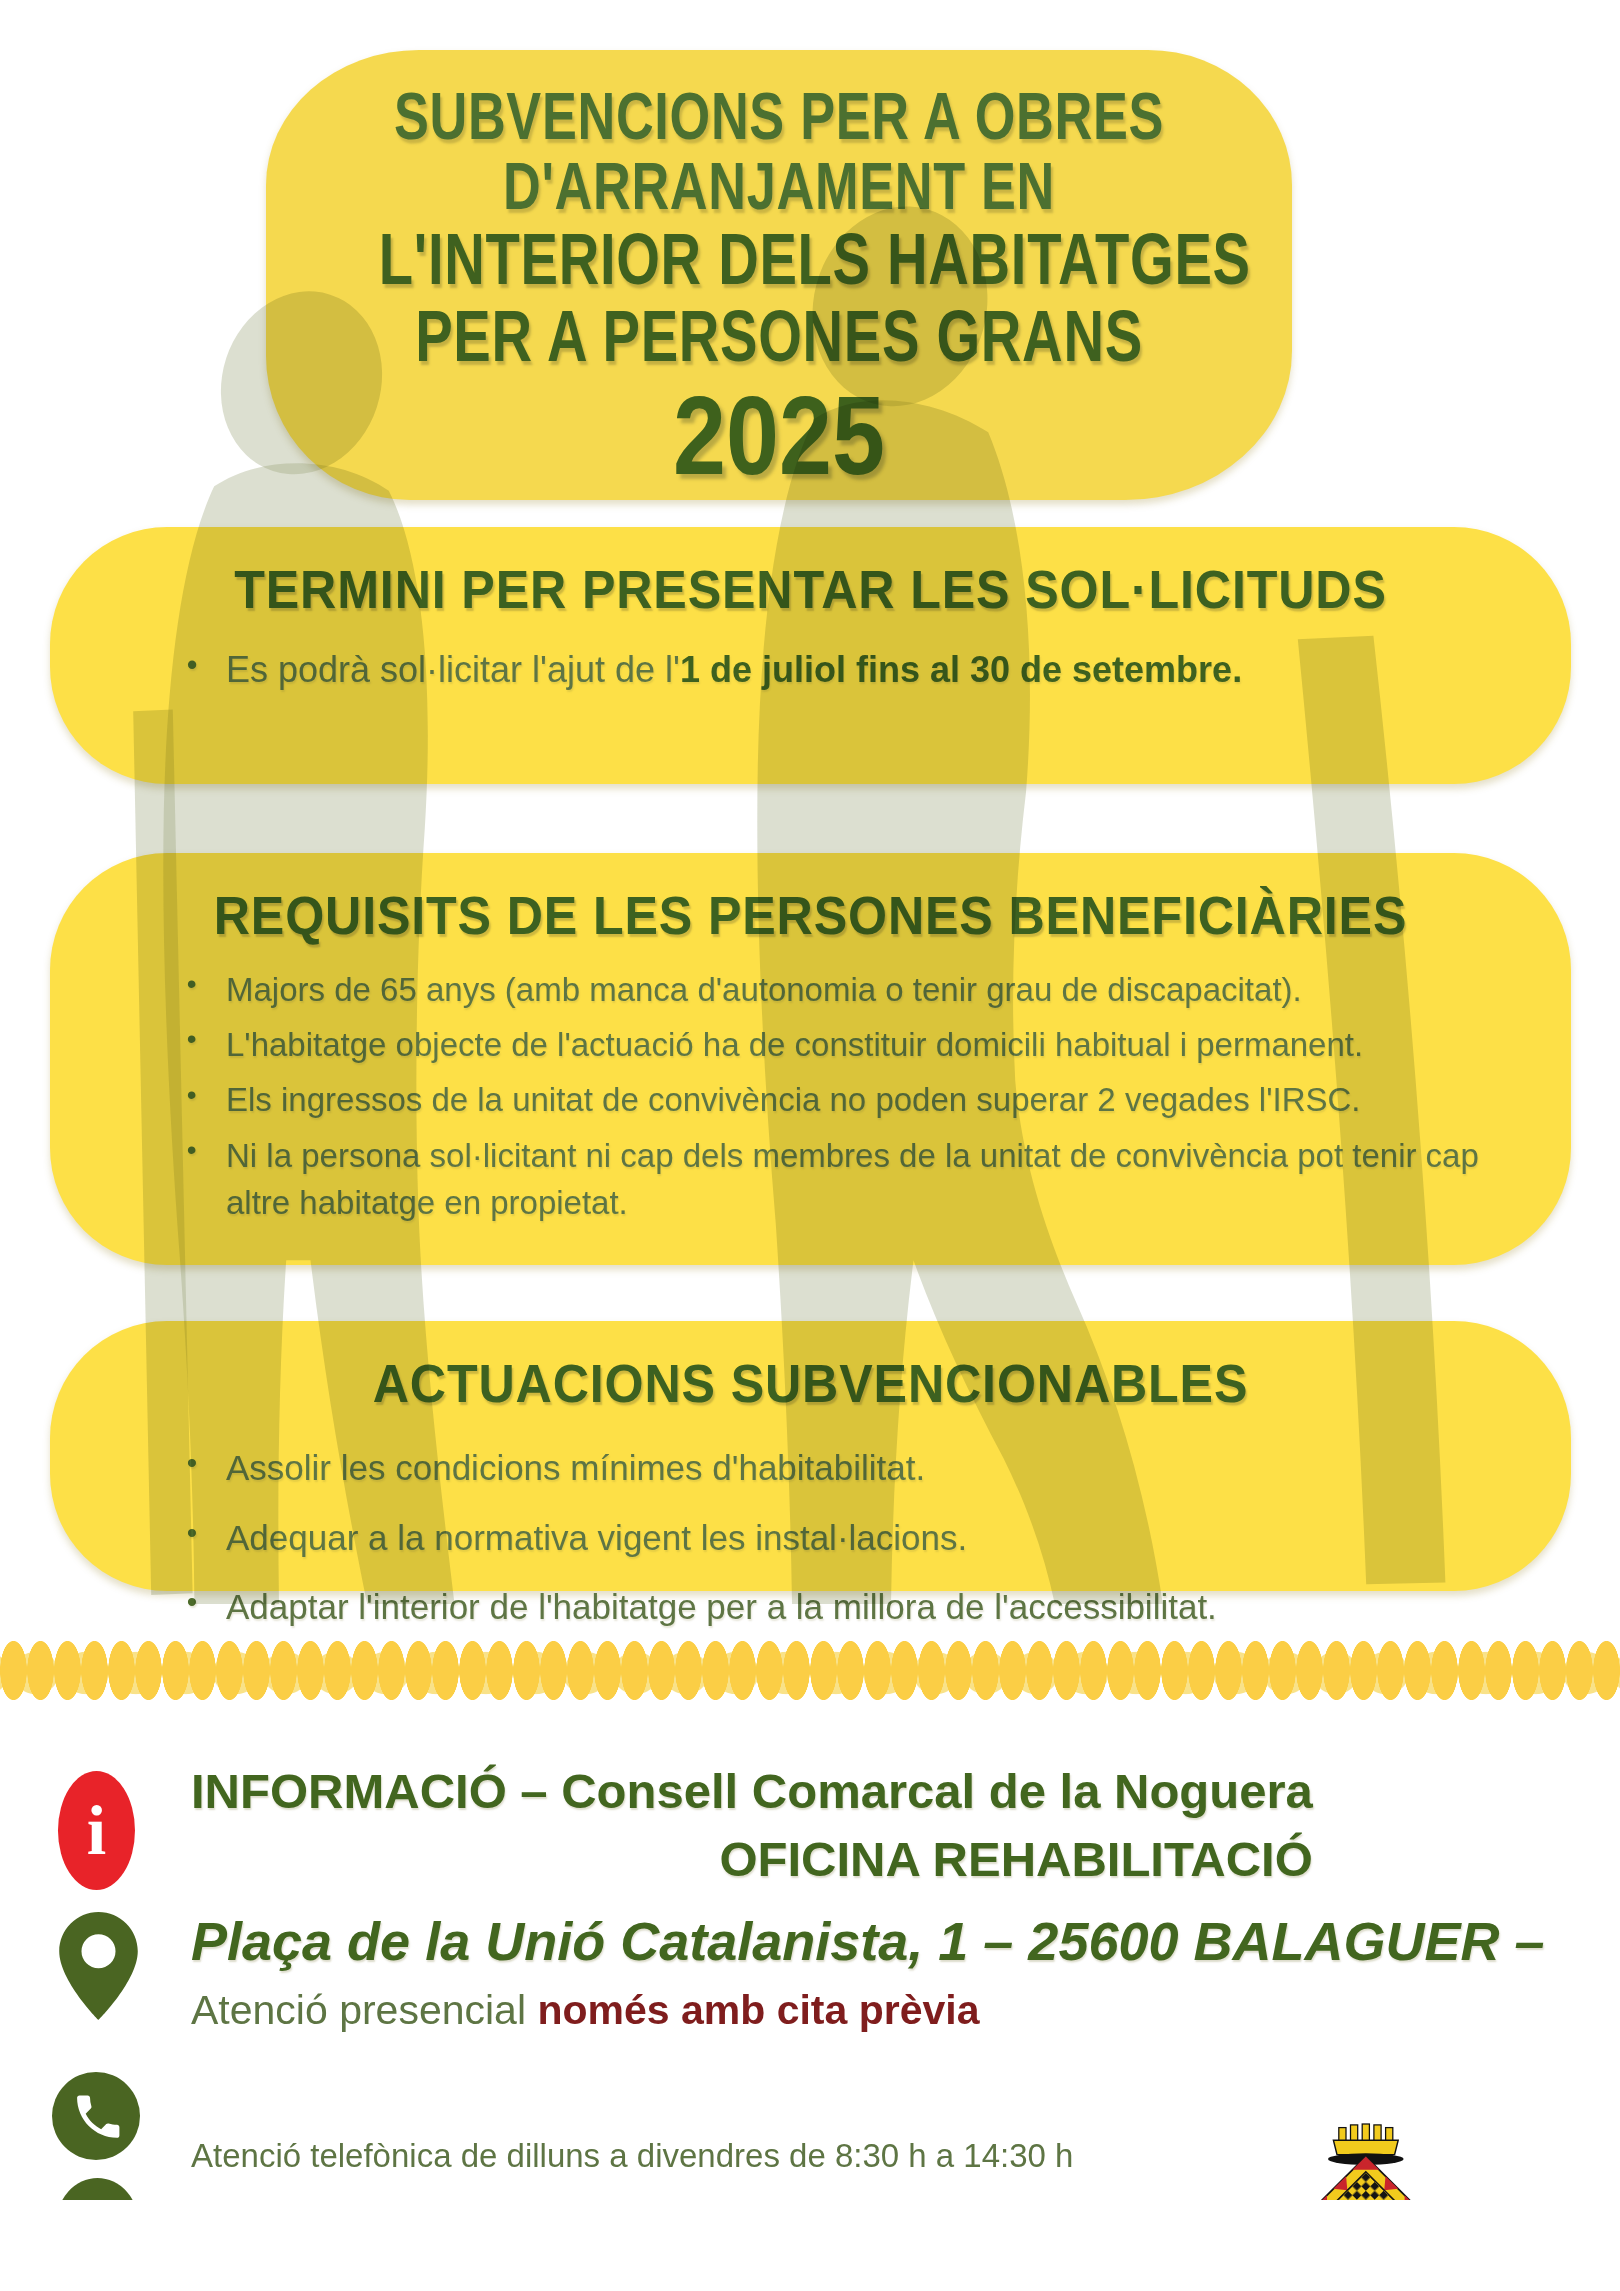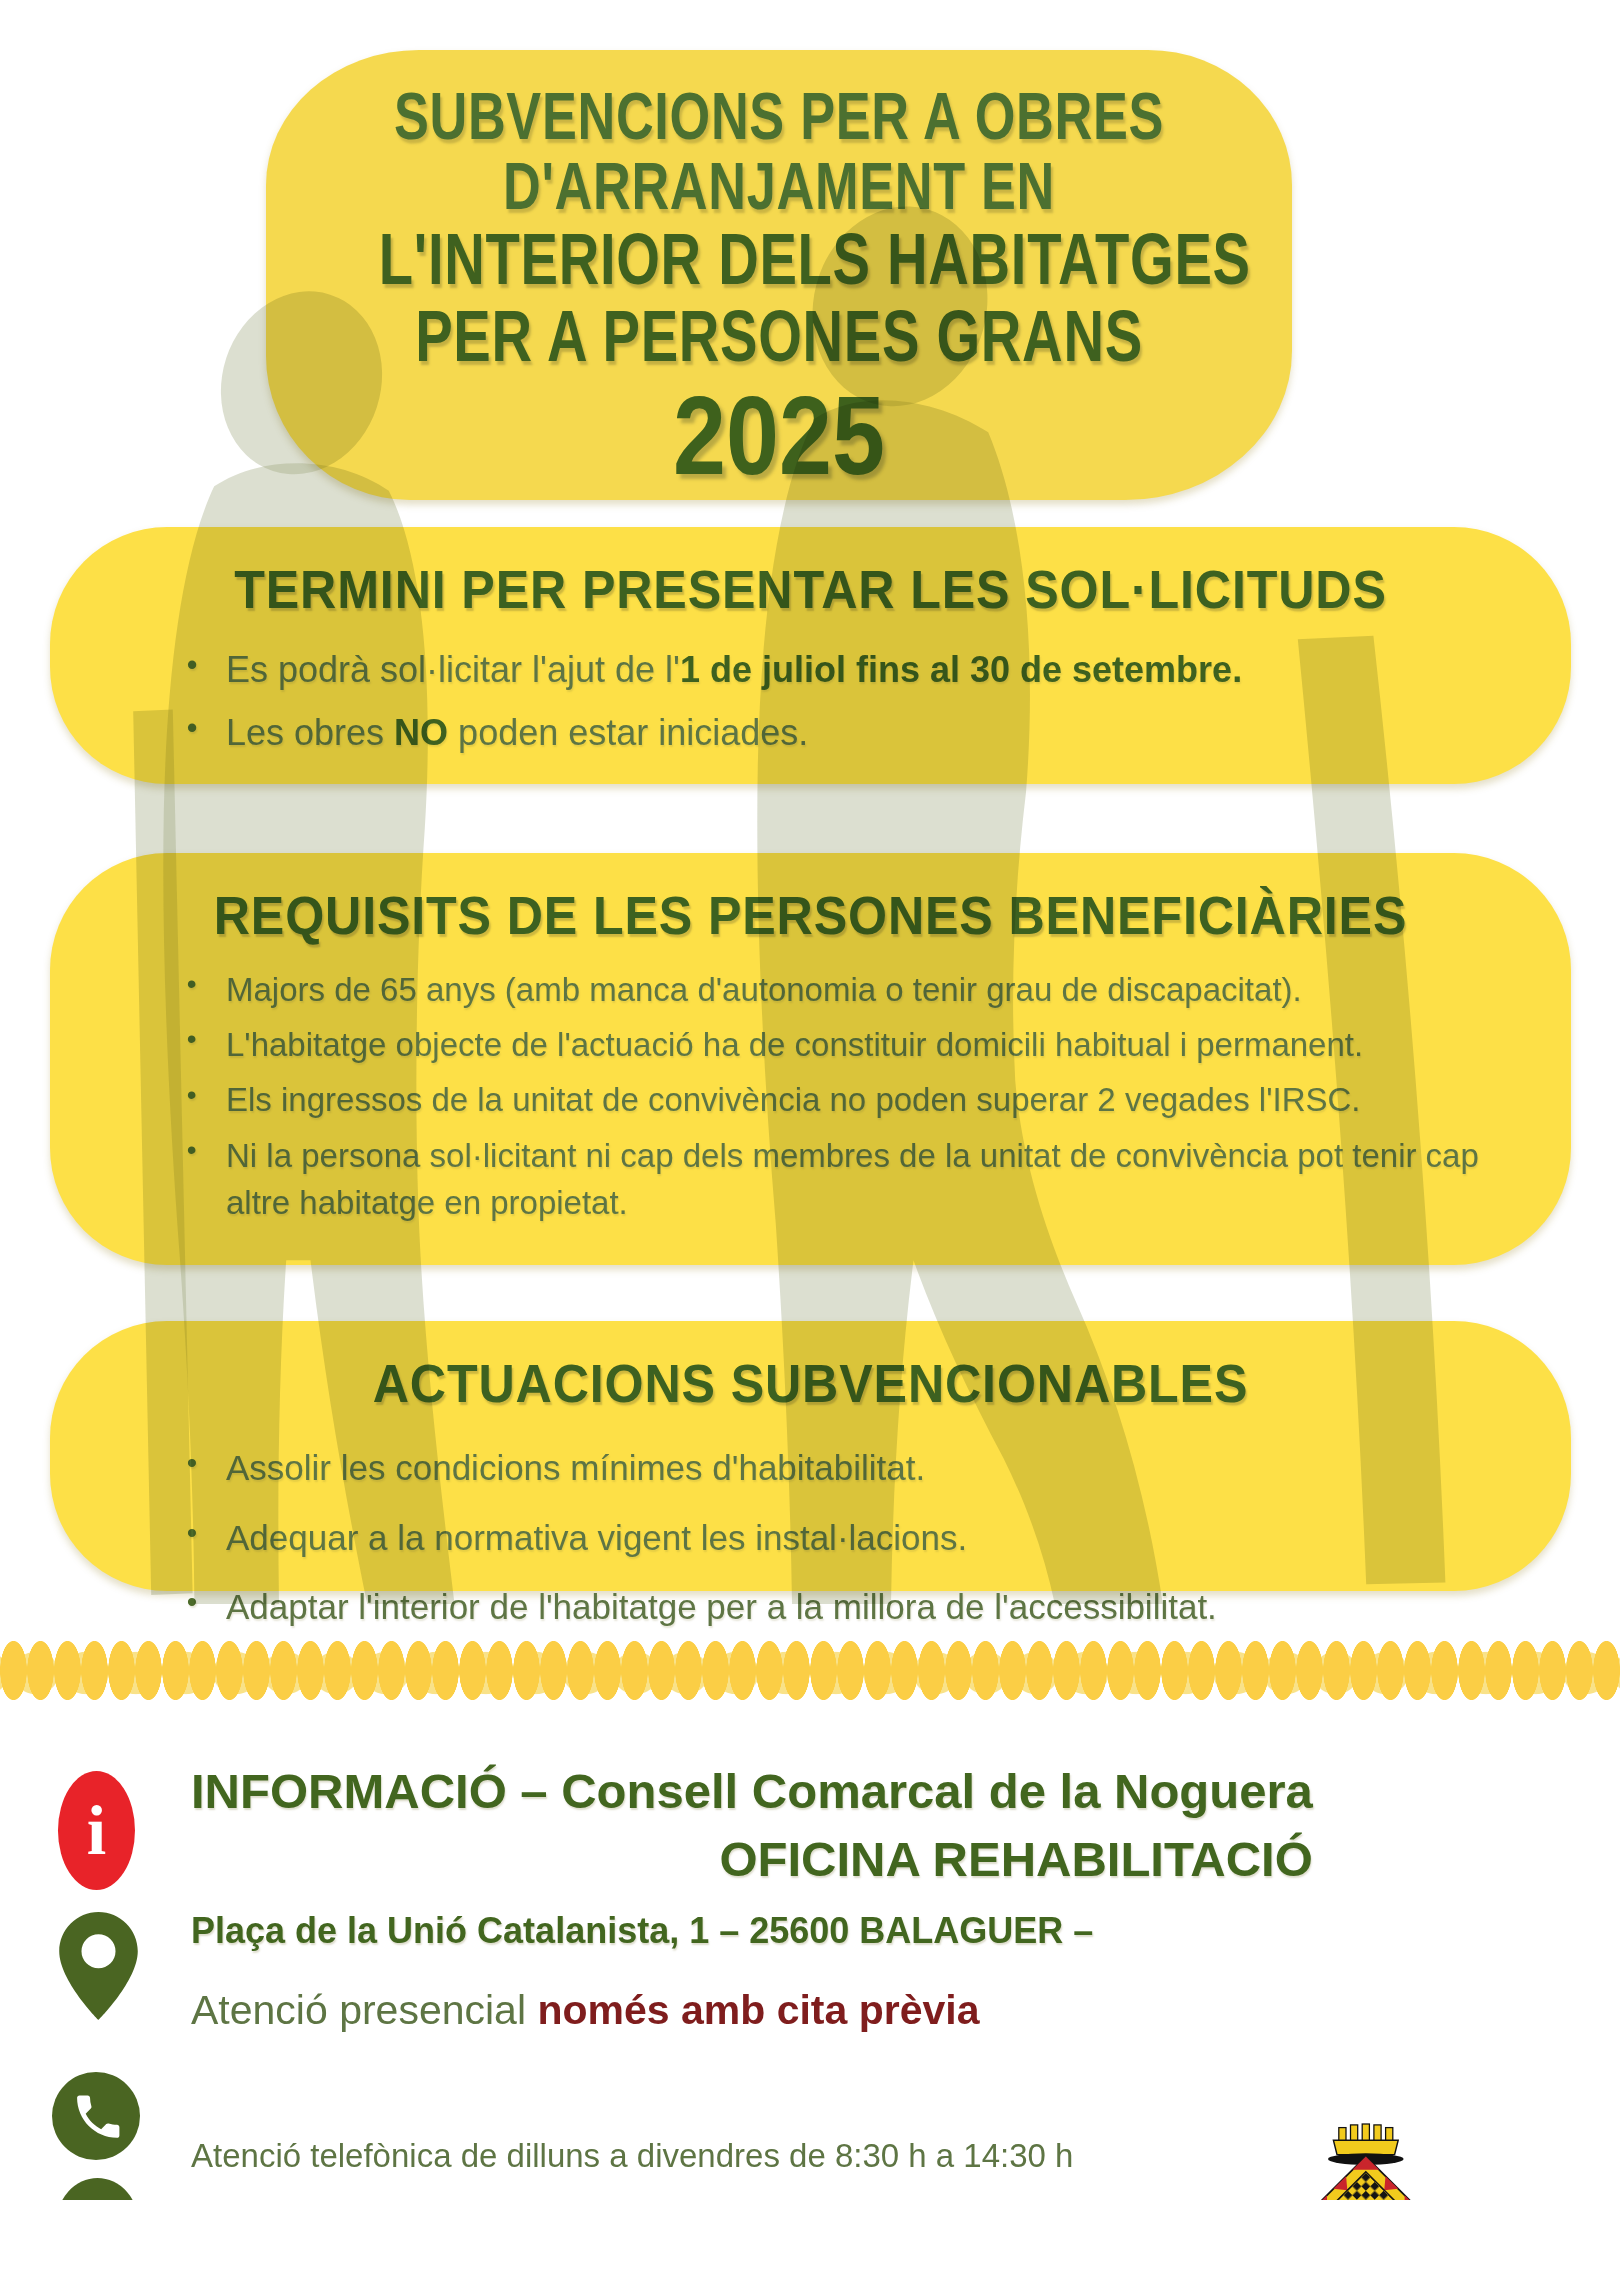--- a/index.html
+++ b/index.html
@@ -60,21 +60,21 @@
 
   .ftext{position:absolute;left:191px;}
   .f-info{top:1757px;}
   .f-loc1{top:1910px;}
   .f-loc2{top:1987px;}
   .f-tel1{top:2067px;}
   .f-tel2{top:2137px;}
   .f-mail{top:2178px;}
   .fbig{font-size:49px;font-weight:800;line-height:68px;color:#42661F;
         text-shadow:0.9px 1.8px 1.8px rgba(120,115,50,.25);text-align:right;}
-  .fmed{font-size:36px;font-weight:800;color:#42661F;text-shadow:0.9px 1.8px 1.8px rgba(120,115,50,.25);}
+  .fmed{font-size:54px;font-weight:800;color:#42661F;text-shadow:0.9px 1.8px 1.8px rgba(120,115,50,.25);font-style:italic;}
   .fmix{font-size:41px;color:#5E7544;}
   .fmix .b{color:#7f1d1d;}
   .fsmall{font-size:33px;color:#5E7544;}
   .fmail-line{font-size:32px;line-height:45px;color:#54713A;}
 
   
   .logo{position:absolute;left:1139px;top:2115px;}
   .logo-caption{font-family:"Liberation Serif",serif;font-variant:small-caps;font-weight:600;
                 font-size:30px;fill:#3E3E40;letter-spacing:1px;}
 
@@ -91,21 +91,20 @@
     <div class="t-line t-light">D'ARRANJAMENT EN</div>
     <div class="t-line t-bold">L'INTERIOR DELS HABITATGES</div>
     <div class="t-line t-bold">PER A PERSONES GRANS</div>
     <div class="t-year">2025</div>
   </div>
 
   <section class="box box1">
     <h2 class="box-heading">TERMINI PER PRESENTAR LES SOL·LICITUDS</h2>
     <ul class="bullets">
         <li><span>Es podrà sol·licitar l'ajut de l'</span><span class="b">1 de juliol fins al 30 de setembre.</span></li>
-        <li><span>Les obres </span><span class="b">NO</span><span> poden estar iniciades.</span></li>
       </ul>
   </section>
 
   <section class="box box2">
     <h2 class="box-heading">REQUISITS DE LES PERSONES BENEFICIÀRIES</h2>
     <ul class="bullets">
         <li><span>Majors de 65 anys (amb manca d'autonomia o tenir grau de discapacitat).</span></li>
         <li><span>L'habitatge objecte de l'actuació ha de constituir domicili habitual i permanent.</span></li>
         <li><span>Els ingressos de la unitat de convivència no poden superar 2  vegades l'IRSC.</span></li>
         <li><span>Ni la persona sol·licitant ni cap dels membres de la unitat de convivència pot tenir cap altre  habitatge en propietat.</span></li>

